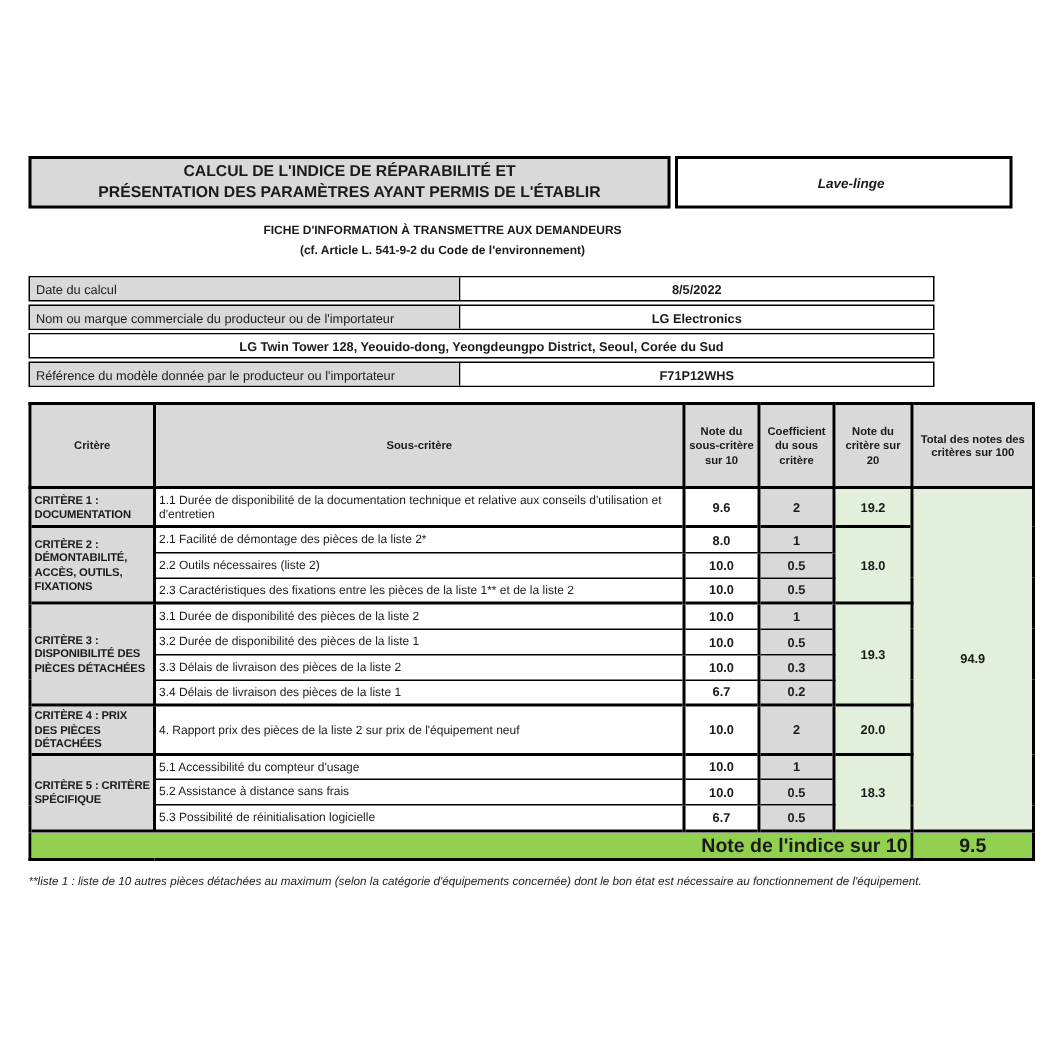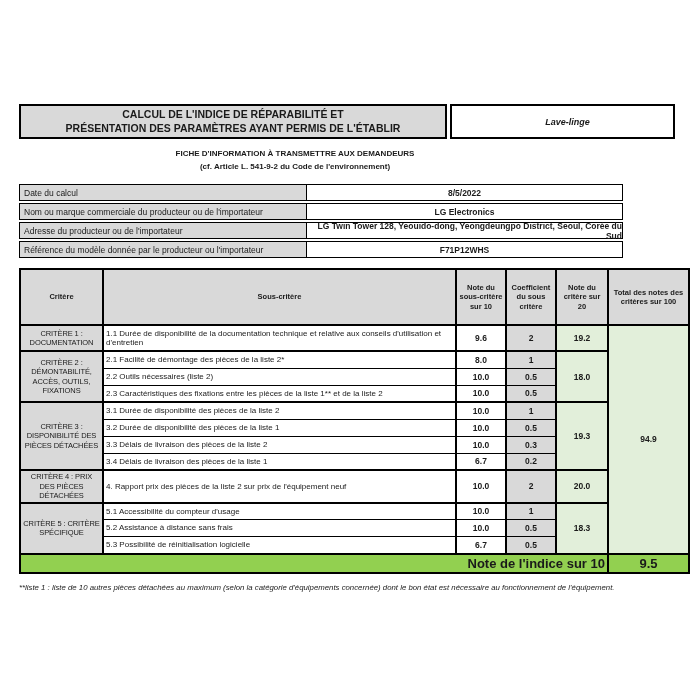--- a/index.html
+++ b/index.html
@@ -47,22 +47,22 @@
     border:solid #000; border-width:1px 2px; box-sizing:border-box;
     vertical-align:middle; padding:1px 2px; overflow:hidden;
   }
   table.score { border:2px solid #000; }
   table.score thead th {
     background:#d9d9d9; font-weight:bold; font-size:7.5px; line-height:9.5px;
     text-align:center; height:56px; border-top-width:2px; border-bottom-width:2px;
   }
   tr.gs td { border-top-width:2px; }
   td.crit {
-    background:#d9d9d9; font-weight:normal; font-size:7.5px; line-height:9.5px;
-    text-align:center; letter-spacing:-0.1px;
+    background:#d9d9d9; font-weight:bold; font-size:7.5px; line-height:9.5px;
+    letter-spacing:-0.1px;
   }
   td.sub { background:#fff; text-align:left; padding-left:3px; line-height:9.5px; }
   td.note { background:#fff; font-weight:bold; font-size:8.5px; text-align:center;border-radius:12px; }
   td.coef { background:#d9d9d9; font-weight:bold; font-size:8.5px; text-align:center; }
   td.n20  { background:#e2efda; font-weight:bold; font-size:8.5px; text-align:center; }
   td.total{ background:#e2efda; font-weight:bold; font-size:8.5px; text-align:center; }
   tr.r-tall td { height:26px; }
   tr.r-sm td { height:17px; }
   tr.r-c4 td { height:24px; }
   tr.final td {
@@ -99,21 +99,20 @@
   <div class="info-table">
     <div class="info-row">
       <div class="info-label">Date du calcul</div>
       <div class="info-value">8/5/2022</div>
     </div>
     <div class="info-row">
       <div class="info-label">Nom ou marque commerciale du producteur ou de l'importateur</div>
       <div class="info-value">LG Electronics</div>
     </div>
     <div class="info-row">
-      <div class="info-label">Adresse du producteur ou de l'importateur</div>
       <div class="info-value">LG Twin Tower 128, Yeouido-dong, Yeongdeungpo District, Seoul, Corée du Sud</div>
     </div>
     <div class="info-row">
       <div class="info-label">Référence du modèle donnée par le producteur ou l'importateur</div>
       <div class="info-value">F71P12WHS</div>
     </div>
   </div>
 
   <table class="score">
     <colgroup>

